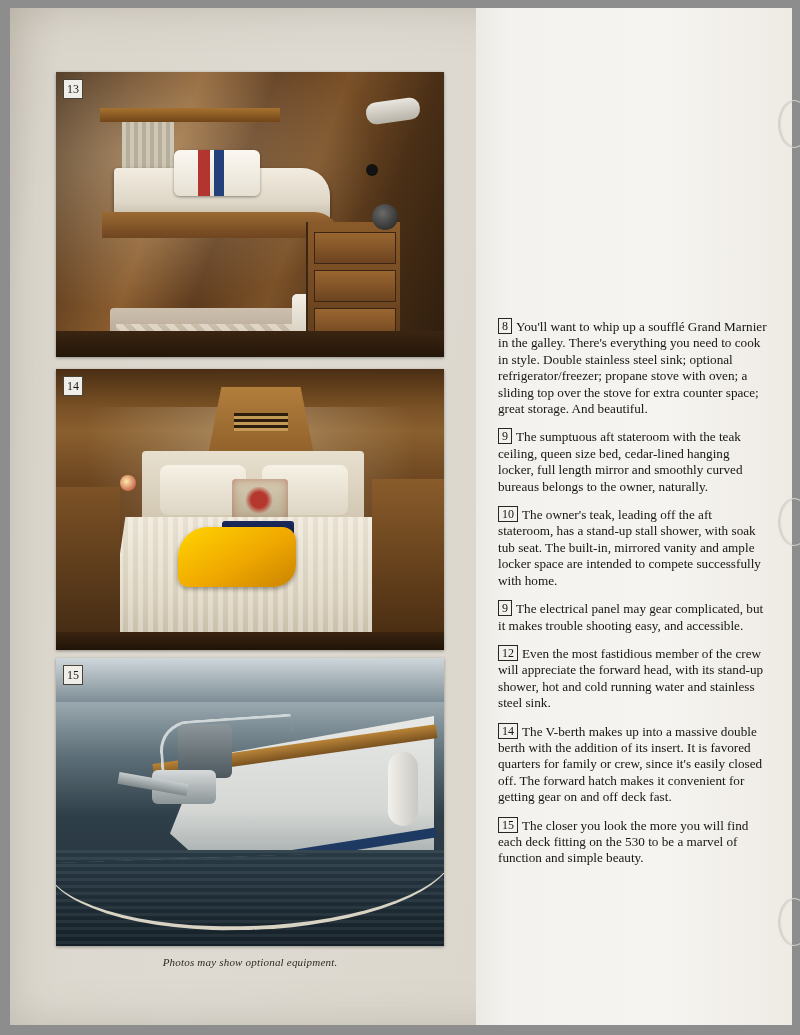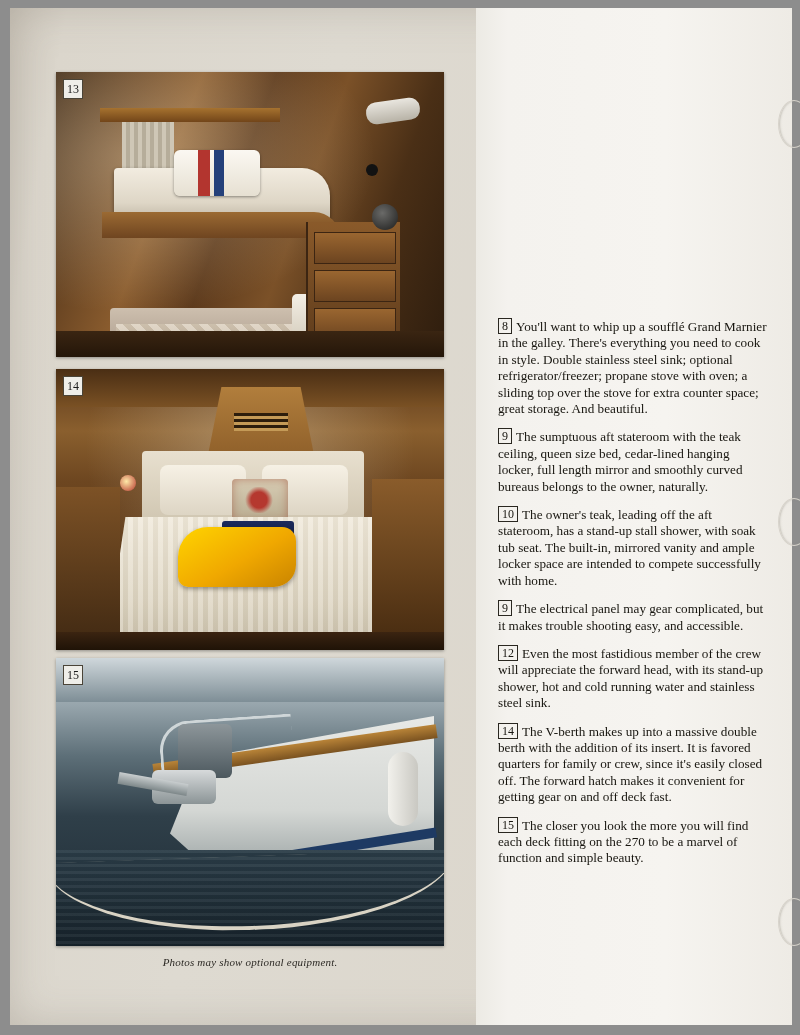--- a/index.html
+++ b/index.html
@@ -479,18 +479,18 @@
       <p class="para">
         <span class="marker">12</span><span>Even the most fastidious member of the crew will appreciate the forward head, with its stand-up shower, hot and cold running water and stainless steel sink.</span>
       </p>
 
 
       <p class="para">
         <span class="marker">14</span><span>The V-berth makes up into a massive double berth with the addition of its insert. It is favored quarters for family or crew, since it's easily closed off. The forward hatch makes it convenient for getting gear on and off deck fast.</span>
       </p>
 
       <p class="para">
-        <span class="marker">15</span><span>The closer you look the more you will find each deck fitting on the 270 to be a marvel of function and simple beauty.</span>
+        <span class="marker">15</span><span>The closer you look the more you will find each deck fitting on the 530 to be a marvel of function and simple beauty.</span>
       </p>
 
     </div>
   </div>
 </div>
 
 </body></html>

